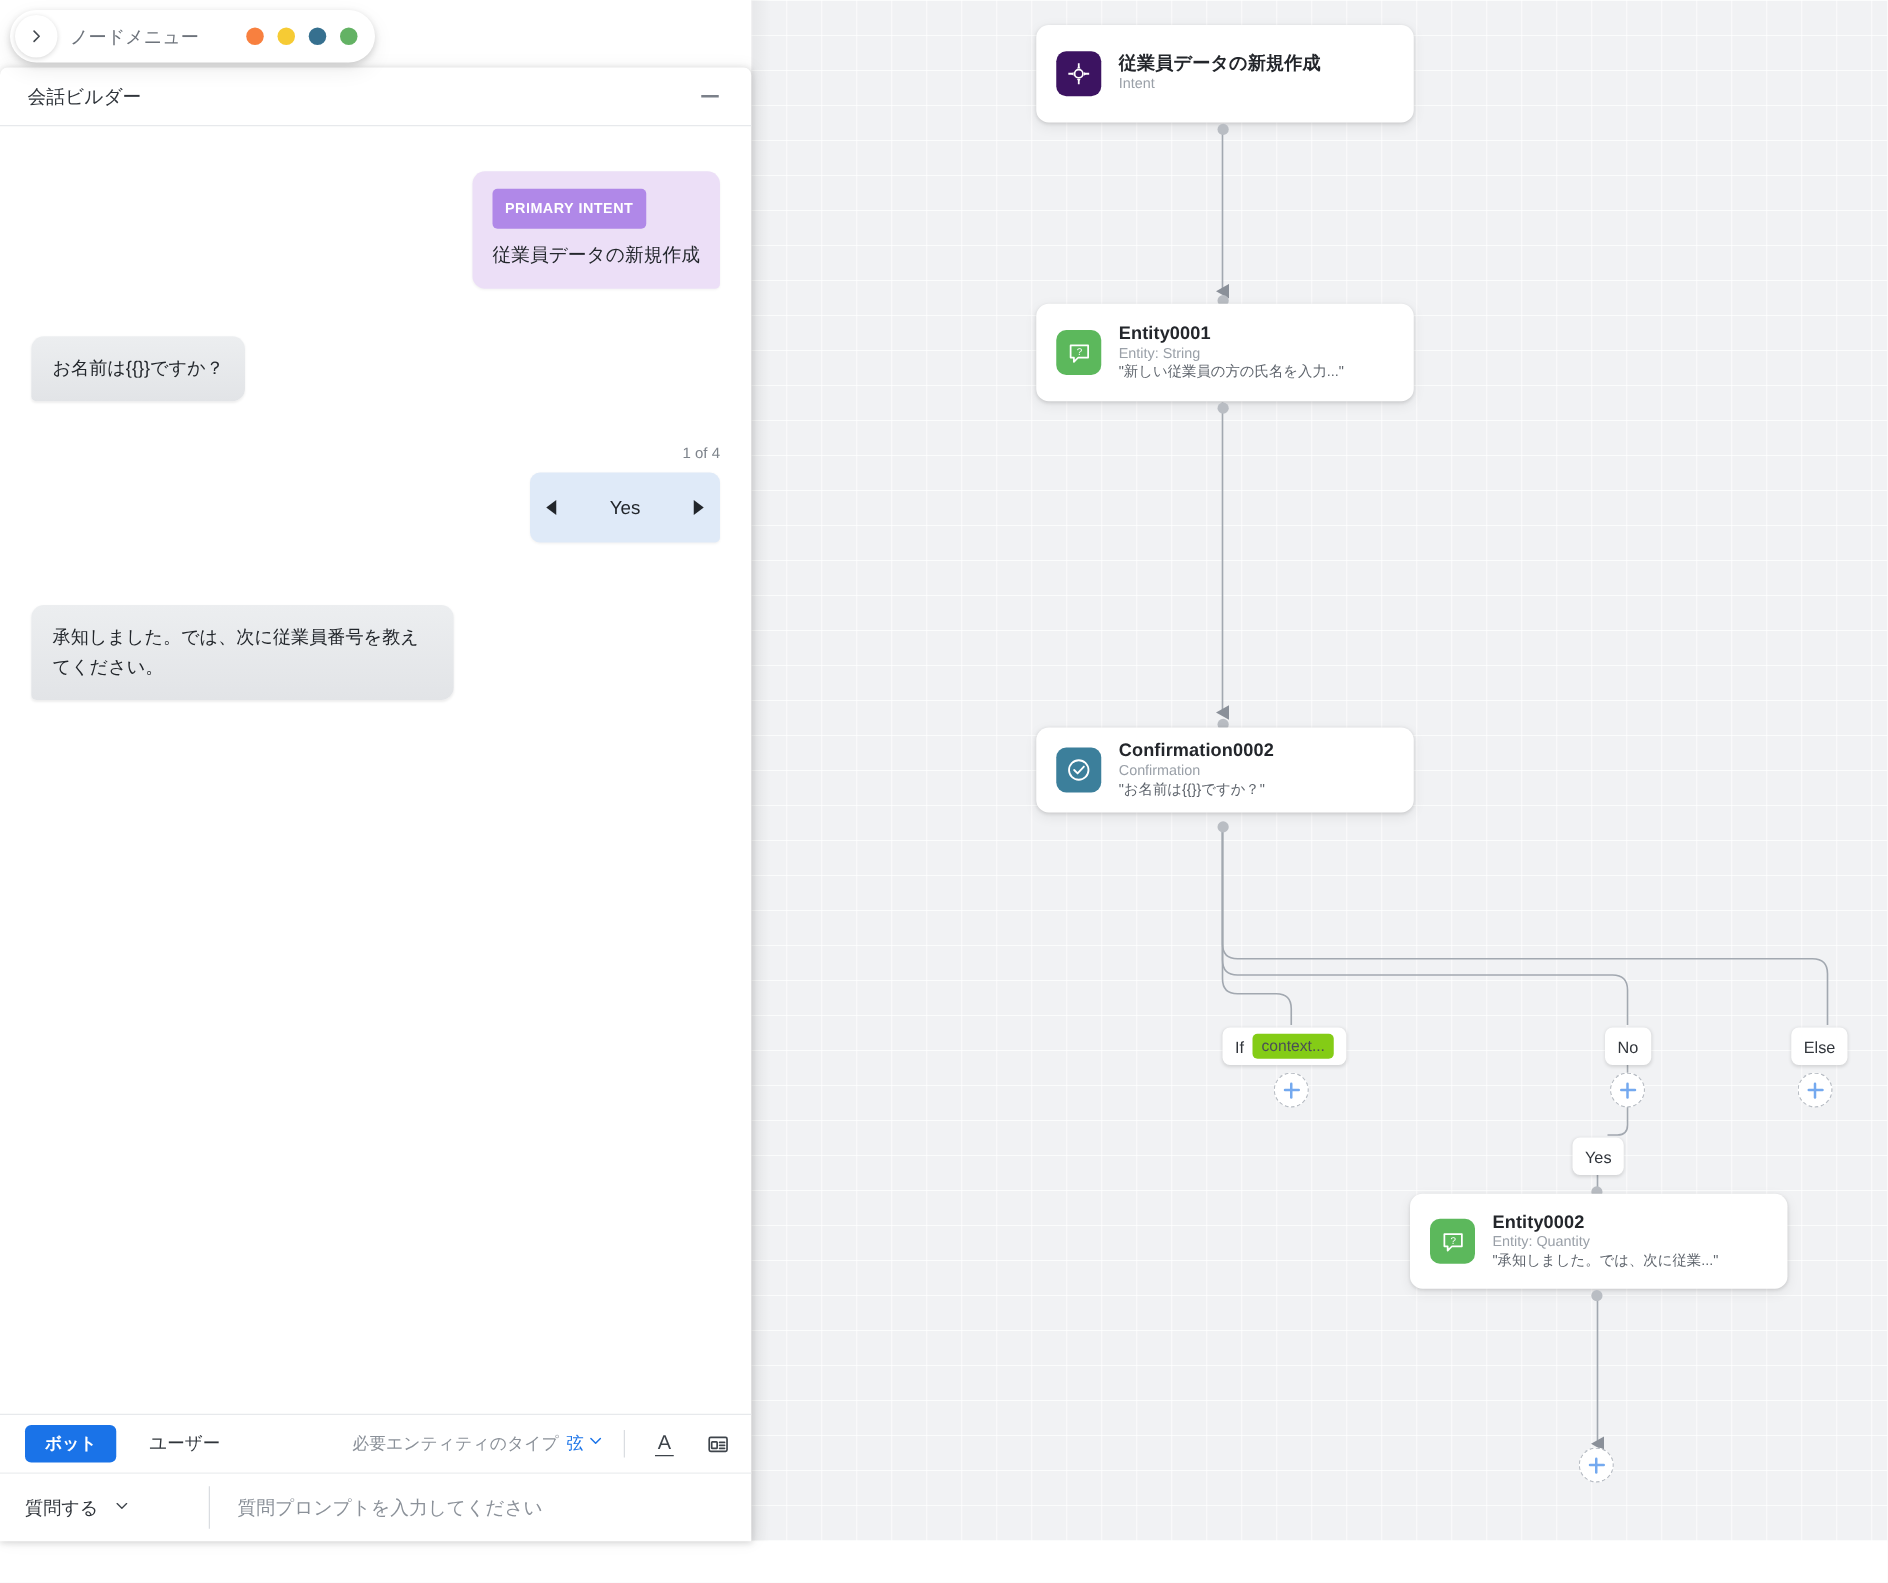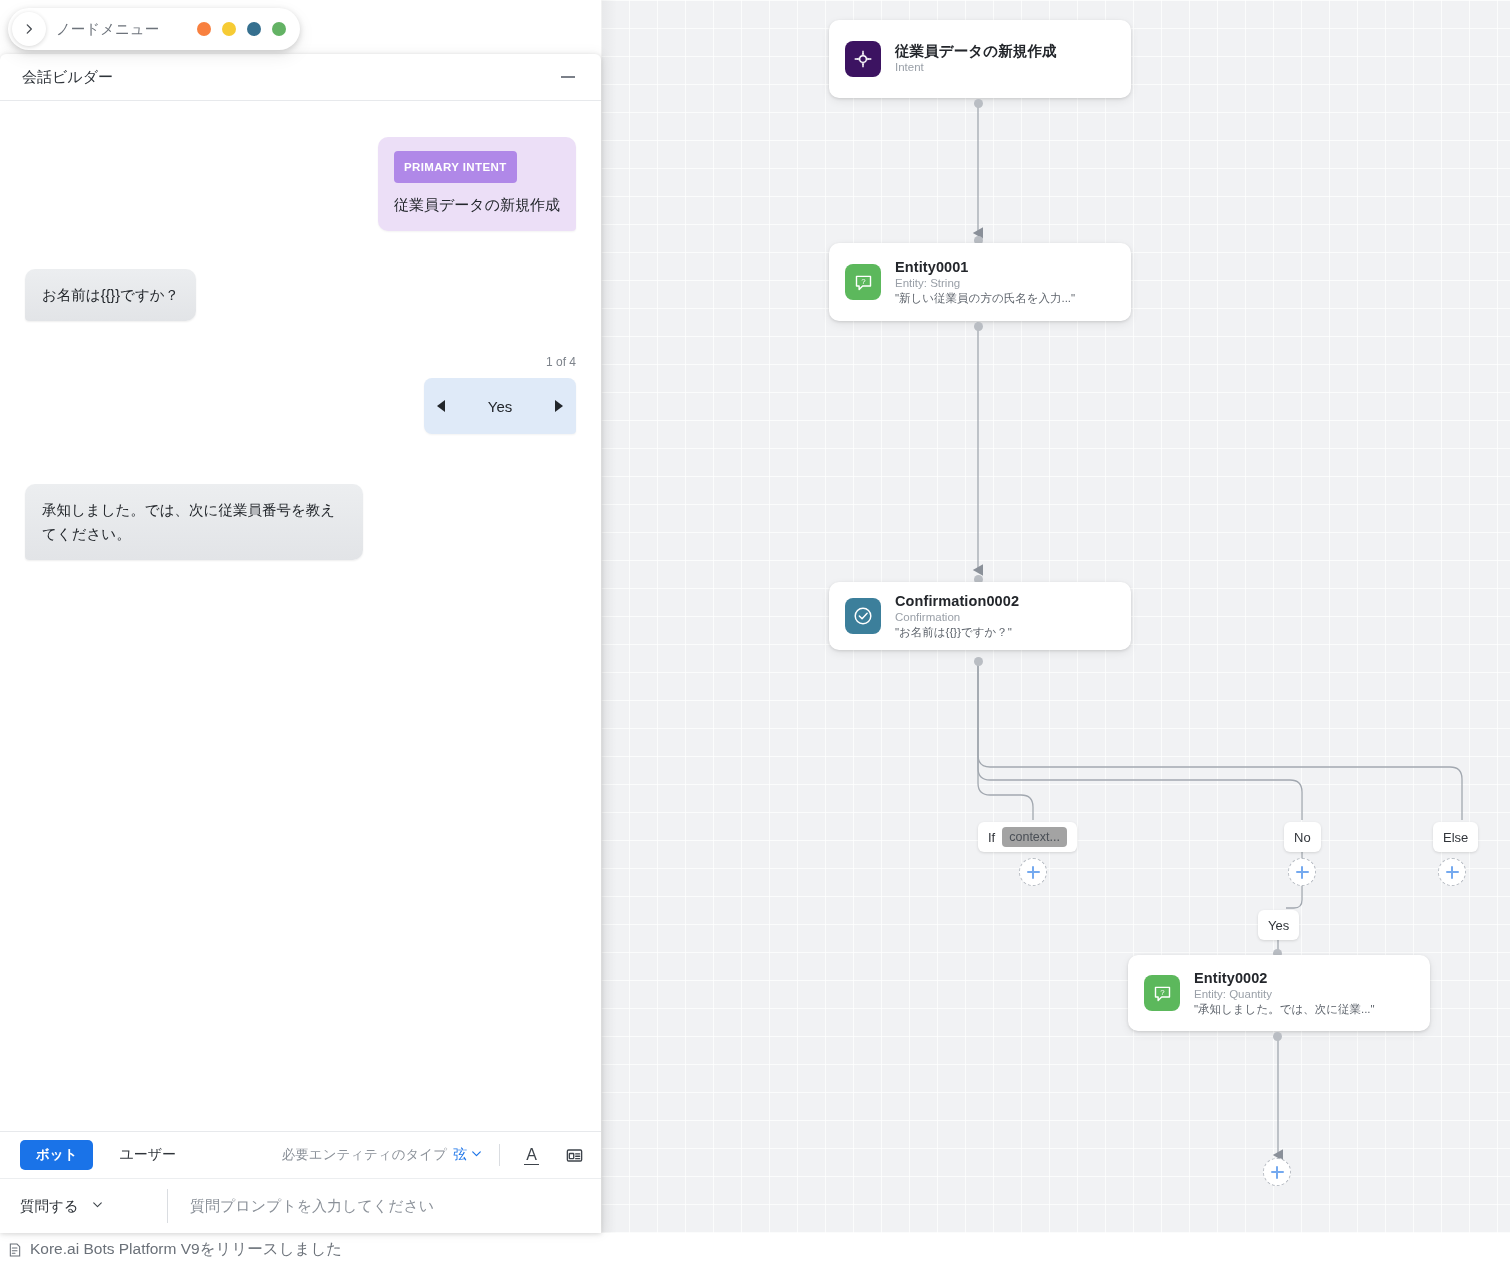--- a/index.html
+++ b/index.html
@@ -81,21 +81,21 @@
     background: #ffffff;
     border-radius: 6px;
     box-shadow: 0 1px 3px rgba(0,0,0,0.13);
     font-size: 13px; color: #31353b;
     height: 30px;
     display: flex; align-items: center;
     padding: 0 10px;
     white-space: nowrap;
   }
   .pill .cond-val {
-    background: #a3a3a3;
+    background: #84cc16;
     border-radius: 4px;
     padding: 3px 7px;
     margin-left: 7px;
     color: #4a4f56;
     font-size: 12.5px;
   }
   .plus-btn {
     position: absolute;
     width: 28px; height: 28px;
     border-radius: 50%;
@@ -481,23 +481,14 @@
                 <path d="M5 9 L12 16 L19 9"></path>
               </svg>
           </span>
         </div>
         <div class="ask-div"></div>
         <div class="prompt-input">質問プロンプトを入力してください</div>
       </div>
     </div>
   </div>
 
-  <div class="statusbar">
-    <div class="status-icon">
-      <svg width="16" height="18" viewBox="0 0 24 24" fill="none" stroke="#6b7179" stroke-width="1.6">
-        <path d="M5 3 h10 l4 4 v14 h-14 z"></path>
-        <path d="M8 9 h7 M8 13 h7 M8 17 h4" stroke-linecap="round"></path>
-      </svg>
-    </div>
-    <div class="status-text">Kore.ai Bots Platform V9をリリースしました</div>
-  </div>
 
 </div>
 
 </body></html>

